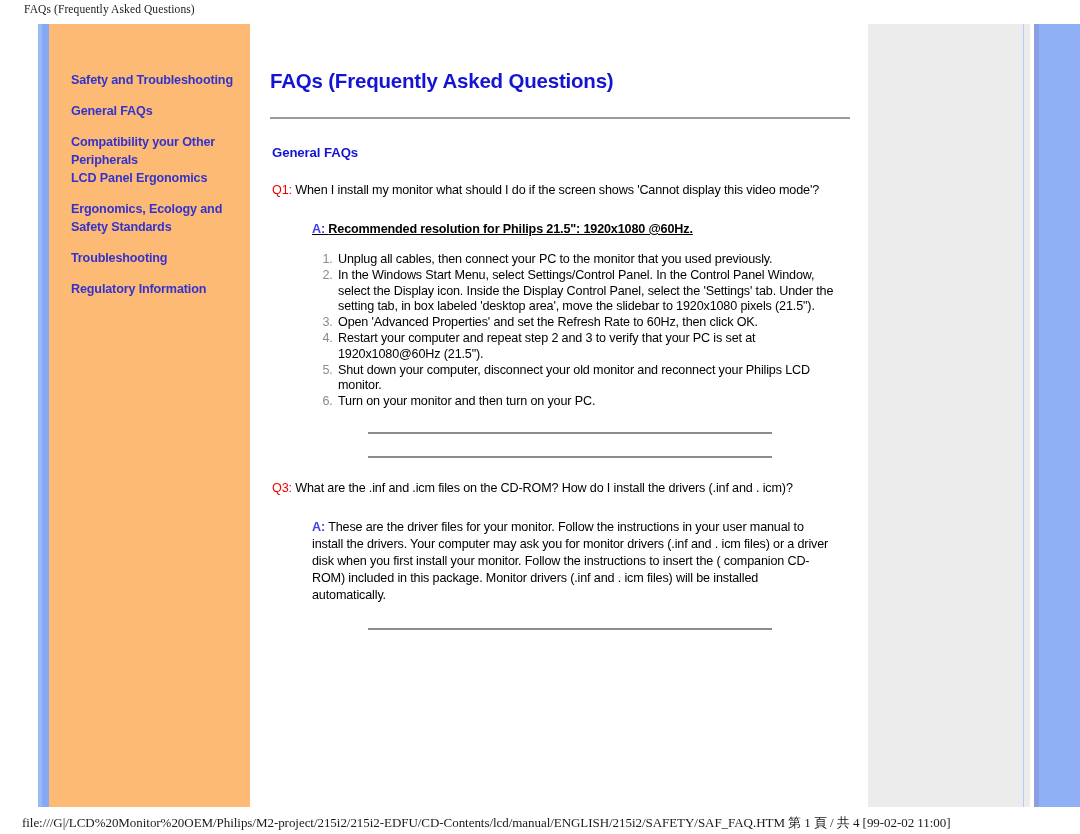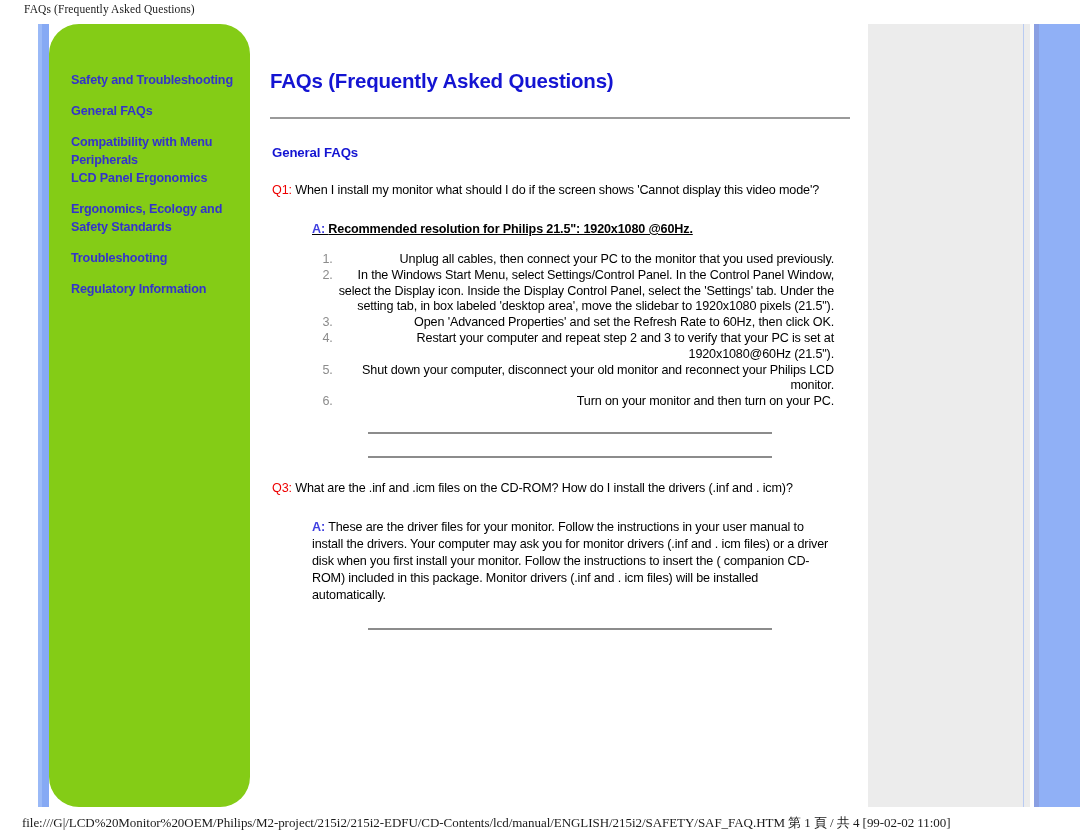--- a/index.html
+++ b/index.html
@@ -66,23 +66,22 @@
     background: #9ab9f7;
   }
 
   
   .sidebar {
     position: absolute;
     top: 0;
     left: 49px;
     width: 201px;
     height: 783px;
-    background: #84cc16;
+    background: #fdba74;
     box-sizing: border-box;
-    border-radius: 30px;
   }
   .sidebar-inner {
     padding: 47px 14px 0 22px;
   }
   .nav-group {
     margin-bottom: 13px;
   }
   .nav-link {
     display: block;
     font-family: "Liberation Sans", sans-serif;
@@ -184,28 +183,27 @@
     font-size: 12.6px;
     color: #000000;
     line-height: 17px;
     letter-spacing: -0.15px;
     max-width: 520px;
   }
   .answer.bold { font-weight: bold; text-decoration: underline; }
   .a-tag { color: #3f3fe0; font-weight: bold; }
 
   ol.steps {
-    margin: 14px 16px 0 0;
+    margin: 14px 4px 0 0;
     padding: 0 0 0 66px;
     max-width: 560px;
     font-size: 12.6px;
     line-height: 15.8px;
     color: #8c8c8c;
     letter-spacing: -0.15px;
-    text-align: right;
   }
   ol.steps > li {
     margin: 0 0 0 0;
     padding: 0 0 0 2px;
   }
   ol.steps > li > span {
     color: #000000;
     display: block;
   }
 
@@ -235,21 +233,21 @@
 
       <div class="nav-group">
         <a class="nav-link" href="#">Safety and Troubleshooting</a>
       </div>
 
       <div class="nav-group">
         <a class="nav-link" href="#">General FAQs</a>
       </div>
 
       <div class="nav-group">
-        <a class="nav-link" href="#">Compatibility with Menu Peripherals</a>
+        <a class="nav-link" href="#">Compatibility your Other Peripherals</a>
         <a class="nav-link" href="#">LCD Panel Ergonomics</a>
       </div>
 
       <div class="nav-group">
         <a class="nav-link" href="#">Ergonomics, Ecology and Safety Standards</a>
       </div>
 
       <div class="nav-group">
         <a class="nav-link" href="#">Troubleshooting</a>
       </div>

